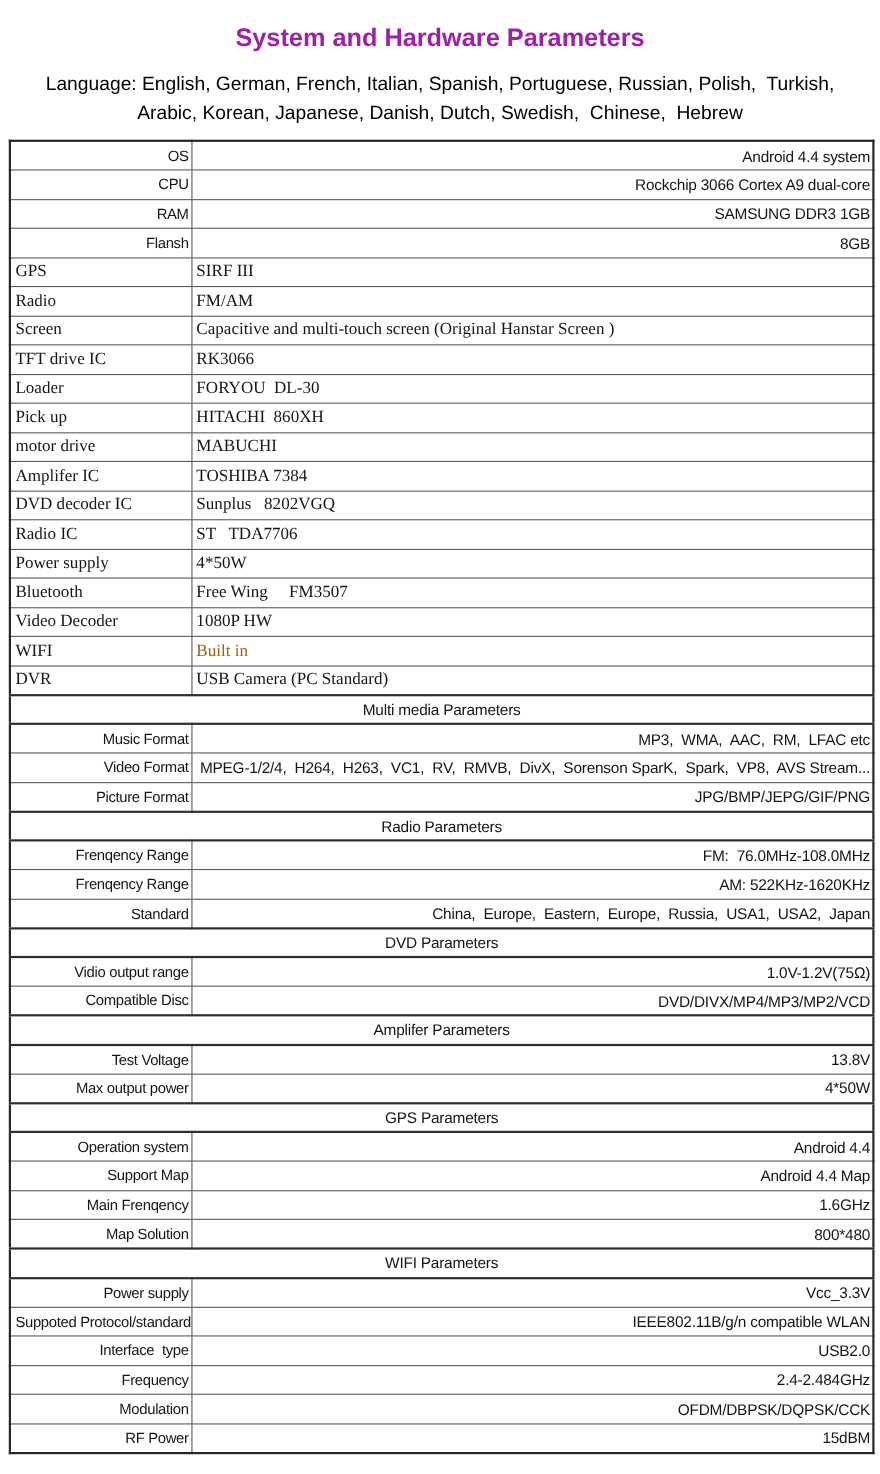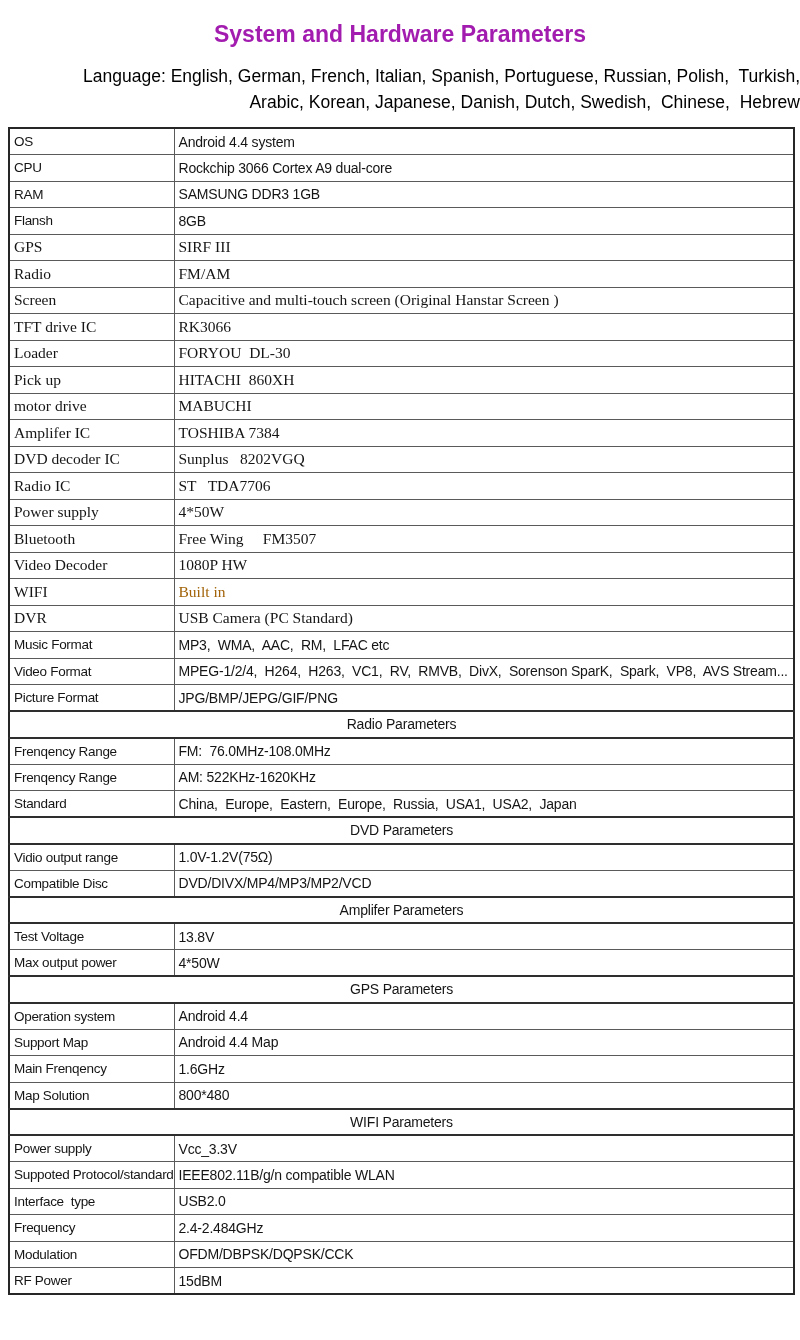--- a/index.html
+++ b/index.html
@@ -9,39 +9,39 @@
     font-family: "Liberation Sans", sans-serif; color: #111;
   }
   .title {
     position: absolute; top: 21px; left: 0; width: 100%;
     margin: 0; text-align: center;
     font-size: 23px; font-weight: bold; color: #a21caf;
     font-family: "Liberation Sans", sans-serif;
   }
   .lang {
     position: absolute; left: 0; width: 100%; margin: 0;
-    text-align: right; font-size: 17.5px; color: #000;
+    text-align: center; font-size: 17.5px; color: #000;
     white-space: pre; font-family: "Liberation Sans", sans-serif;
   }
   #lang1 { top: 66px; }
   #lang2 { top: 92px; }
   table.spec {
     position: absolute; top: 127px; left: 8px; width: 787px;
     border-collapse: collapse; table-layout: fixed;
     border: 2px solid #262626;
     background: #fff;
   }
   col.c1 { width: 165px; }
   td {
     height: 26.5px; padding: 0 2px 0 4px;
     border: 1px solid #5a5a5a;
     overflow: hidden; white-space: pre; vertical-align: middle;
     color: #151515;
   }
-  td.sans  { font-family: "Liberation Sans", sans-serif; font-size: 14px; letter-spacing: -0.2px; }
+  td.sans  { font-family: "Liberation Sans", sans-serif; font-size: 14px; letter-spacing: -0.2px; text-align: right; }
   td.label.sans { font-size: 13.5px; letter-spacing: -0.3px; }
   td.serif { font-family: "Liberation Serif", serif; font-size: 15.5px; letter-spacing: 0; }
   td.section {
     text-align: center; padding: 0;
     border-top: 2px solid #2e2e2e; border-bottom: 2px solid #2e2e2e;
     font-size: 14px;
   }
 </style>
 </head>
 <body>
@@ -126,20 +126,23 @@
       </tr>
       <tr>
         <td class="label serif">WIFI</td>
         <td class="value serif" style="color: #a16207;">Built in</td>
       </tr>
       <tr>
         <td class="label serif">DVR</td>
         <td class="value serif">USB Camera (PC Standard)</td>
       </tr>
       <tr>
+        <td colspan="2" class="section sans">Multi media Parameters</td>
+      </tr>
+      <tr>
         <td class="label sans">Music Format</td>
         <td class="value sans">MP3,  WMA,  AAC,  RM,  LFAC etc</td>
       </tr>
       <tr>
         <td class="label sans">Video Format</td>
         <td class="value sans">MPEG-1/2/4,  H264,  H263,  VC1,  RV,  RMVB,  DivX,  Sorenson SparK,  Spark,  VP8,  AVS Stream...</td>
       </tr>
       <tr>
         <td class="label sans">Picture Format</td>
         <td class="value sans">JPG/BMP/JEPG/GIF/PNG</td>

